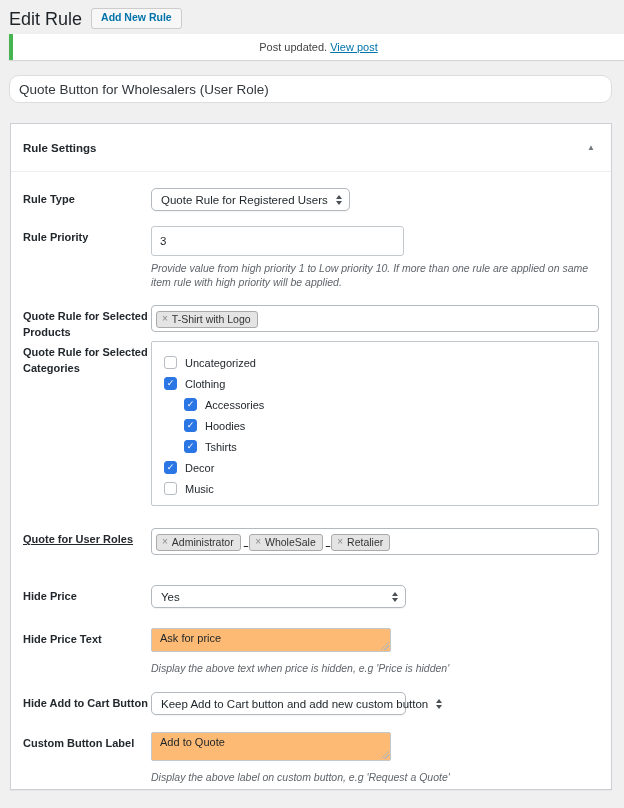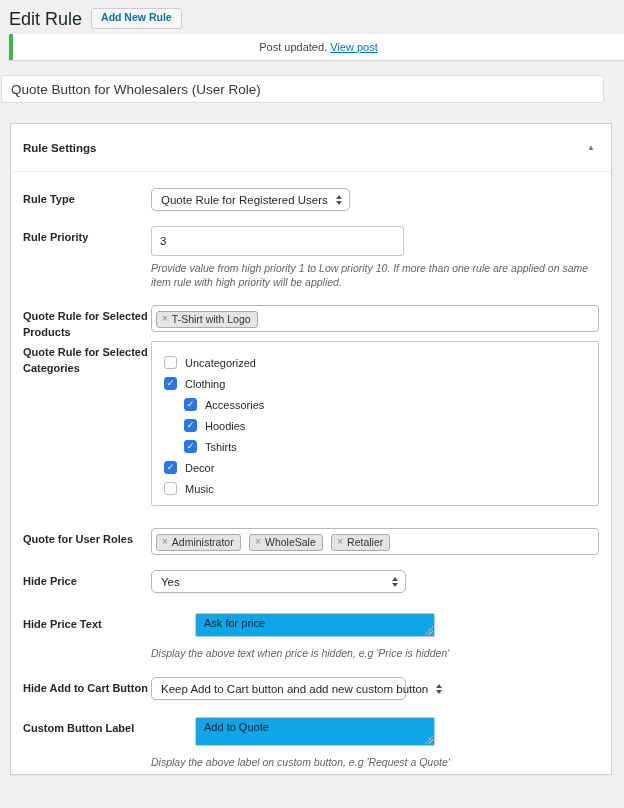--- a/index.html
+++ b/index.html
@@ -13,42 +13,42 @@
   .page-title-action { margin-left:9px; font-size:10.5px; font-weight:bold; color:#0073aa;
     background:#f7f7f7; border:1px solid #cccccc; border-radius:3px; padding:3px 9px 4px;
     text-decoration:none; cursor:pointer; line-height:1.1; }
 
   
   .notice { margin:4px 0 0 9px; background:#fff; border-left:4px solid #46b450;
     box-shadow:0 1px 1px 0 rgba(0,0,0,.1); padding:7px 12px; font-size:11px; color:#444;text-align:center; }
   .notice a { color:#0073aa; text-decoration:underline; cursor:pointer; }
 
   
-  .title-input { display:block; margin:15px 12px 0 1px; width:603px; height:28px;
-    background:#fff; border:1px solid #ddd; border-radius:3px; padding:2px 9px;
+  .title-input { display:block; margin:15px 12px 0 9px; width:603px; height:28px;
+    background:#fff; border:1px solid #ddd; border-radius:10px; padding:2px 9px;
     font-size:13.5px; color:#32373c; font-family:inherit; outline:none; }
 
   
   .postbox { margin:20px 12px 0 10px; background:#fff; border:1px solid #ccd0d4;
     box-shadow:0 1px 1px rgba(0,0,0,.04); }
   .postbox-header { display:flex; align-items:center; justify-content:space-between;
     height:48px; padding:0 12px; border-bottom:1px solid #eee; }
   .hndle { font-size:11.5px; font-weight:bold; color:#23282d; }
   .toggle-btn { background:none; border:none; color:#72777c; font-size:8px; cursor:pointer; line-height:1; padding:4px; }
   .postbox-body { padding:16px 14px 4px 12px; }
 
   
   .form-row { display:flex; align-items:flex-start; }
   .form-label { width:128px; flex-shrink:0; font-size:11px; font-weight:bold;
     color:#23282d; line-height:1.45; padding-top:4px; }
   .form-field { flex:1; min-width:0; }
   .desc { font-size:10.5px; font-style:italic; color:#60656b; line-height:1.35; margin-top:5px; max-width:452px; }
 
   .mb-r1{margin-bottom:15px;} .mb-r2{margin-bottom:16px;} .mb-r3{}
-  .mb-r4{margin-bottom:22px;} .mb-r5{margin-bottom:15px;} .mb-r6{margin-bottom:20px;}
+  .mb-r4{margin-bottom:22px;} .mb-r5{margin-bottom:30px;text-decoration:underline;} .mb-r6{margin-bottom:20px;}
   .mb-r7{margin-bottom:17px;} .mb-r8{margin-bottom:17px;} .mb-r9{margin-bottom:0;}
 
   
   .mac-select { display:inline-flex; align-items:center; height:23px; background:#fff;
     border:1px solid #b3b9bf; border-radius:5px; padding:0 7px 0 9px; cursor:pointer;
     box-shadow:0 1px 1px rgba(0,0,0,.05); }
   .mac-select .sel-text { font-size:11.5px; color:#1d2327; white-space:nowrap; }
   .mac-select.wide { width:255px; justify-content:space-between; }
   .stepper { display:inline-flex; flex-direction:column; align-items:center; margin-left:8px; }
   .stepper .tri-up { width:0; height:0; border-left:3.5px solid transparent; border-right:3.5px solid transparent; border-bottom:4px solid #4a4f54; margin-bottom:2px; }
@@ -73,22 +73,22 @@
   .cat-item.gap-top { margin-top:6px; }
   .cb { width:13px; height:13px; border:1px solid #b6bcc2; border-radius:3px; background:#fff;
     display:inline-flex; align-items:center; justify-content:center; margin-right:8px; flex-shrink:0; }
   .cb .mark { display:none; color:#fff; font-size:9px; font-weight:bold; line-height:1; }
   .cb.checked { background:#2b76e5; border-color:#2b76e5; }
   .cb.checked .mark { display:block; }
   .cb-label { font-size:11px; color:#23282d; }
 
   
   .ta-wrap { position:relative; display:inline-block; }
-  textarea.small-ta { width:240px; background:#0ea5e9; border:1px solid #c3c8cd; border-radius:2px;
-    padding:3px 8px; font-size:11px; color:#1d2327; font-family:inherit; resize:none; outline:none; display:block;margin-left:44px; }
+  textarea.small-ta { width:240px; background:#fdba74; border:1px solid #c3c8cd; border-radius:2px;
+    padding:3px 8px; font-size:11px; color:#1d2327; font-family:inherit; resize:none; outline:none; display:block; }
   .ta-h24 { height:24px; }
   .ta-h29 { height:29px; }
   .resize-grip { position:absolute; right:2px; bottom:2px; width:9px; height:9px; pointer-events:none;
     background:linear-gradient(135deg, transparent 0 50%, #b5b5b5 50% 57%, transparent 57% 72%, #b5b5b5 72% 79%, transparent 79%); }
 </style>
 </head>
 <body>
 
 <div class="page">
 

